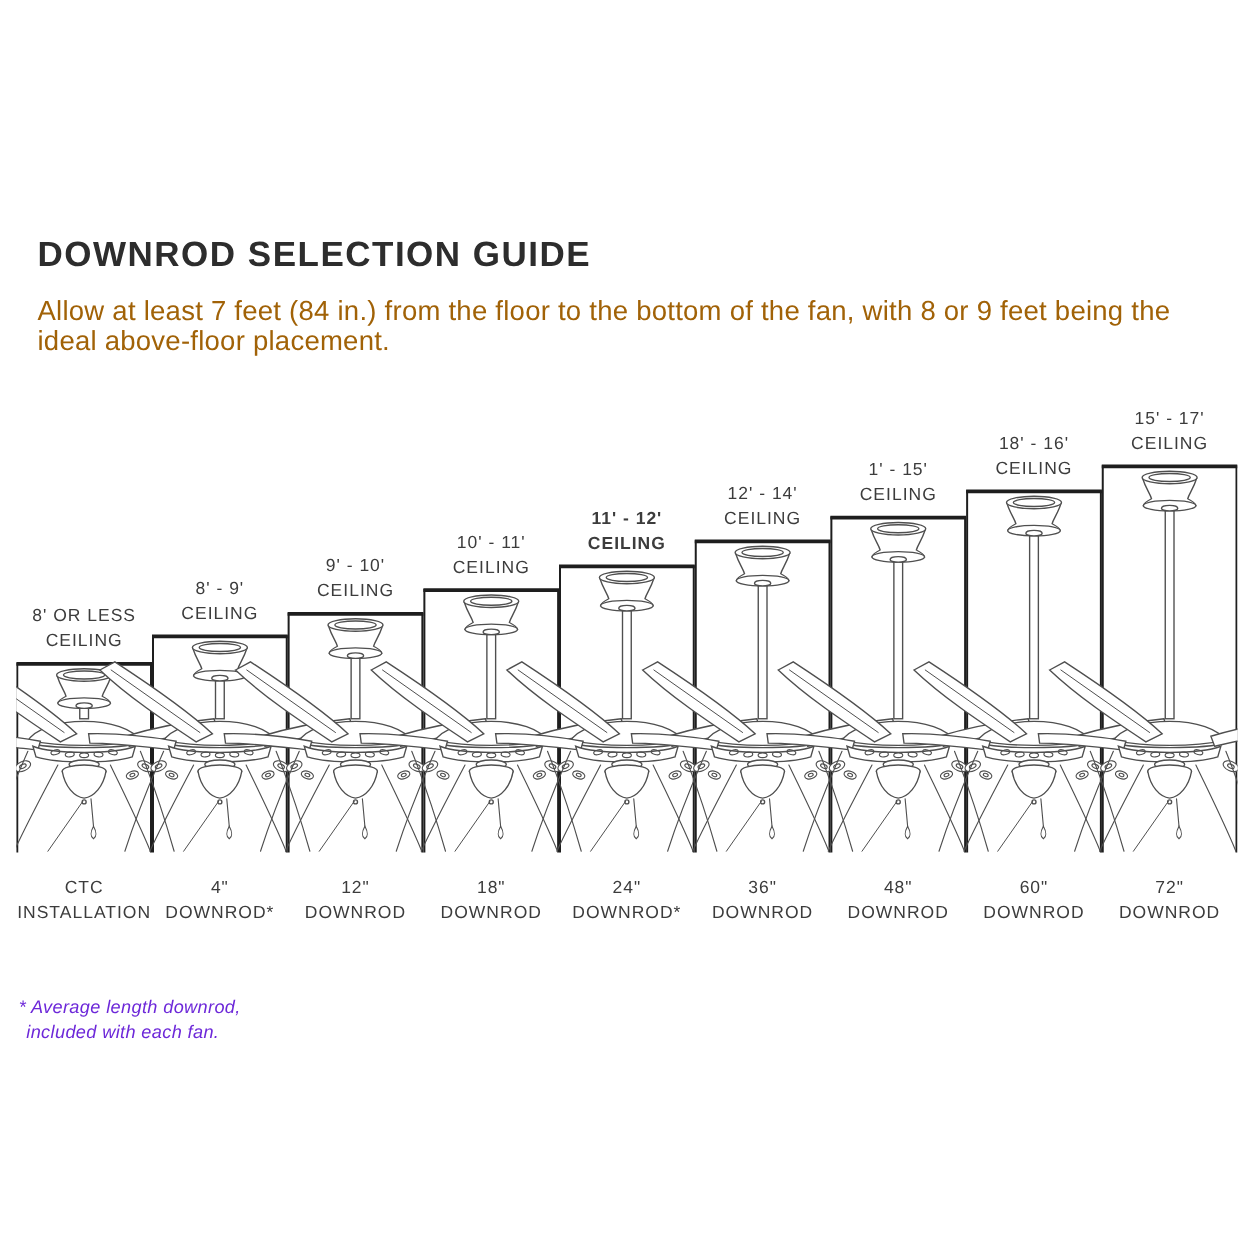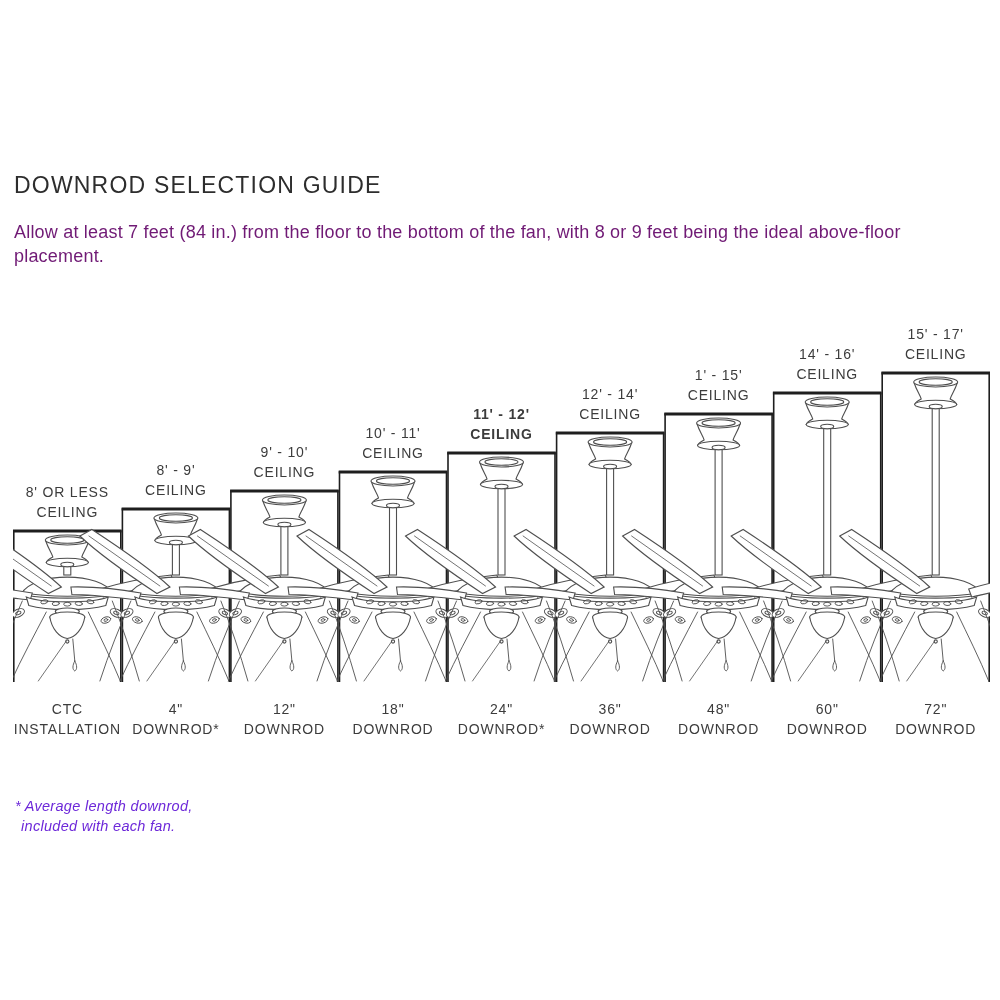--- a/index.html
+++ b/index.html
@@ -1,26 +1,26 @@
 <!DOCTYPE html>
 <html><head>
 <meta charset="utf-8">
 <style>
   html,body{margin:0;padding:0;background:#fff;}
   .canvas{
     position:relative;width:1000px;height:1000px;background:#ffffff;overflow:hidden;
     font-family:"Liberation Sans",sans-serif;
   }
   .page-title{
-    position:absolute;left:14px;top:172px;margin:0;
-    font-size:23px;font-weight:400;letter-spacing:1.2px;color:#2d2d2d;
+    position:absolute;left:14px;top:172px;margin:16px;
+    font-size:28px;font-weight:700;letter-spacing:1.2px;color:#2d2d2d;
   }
   .intro{
-    position:absolute;left:14px;top:221px;width:938px;margin:0;
-    font-size:18px;line-height:23.5px;letter-spacing:.2px;color:#701a75;
+    position:absolute;left:14px;top:221px;width:938px;margin:16px;
+    font-size:22px;line-height:23.5px;letter-spacing:.2px;color:#a16207;
   }
   .diagram{position:absolute;left:0;top:0;width:1000px;height:1000px;}
   .lab{
     position:absolute;text-align:center;
     font-size:14px;line-height:19.5px;letter-spacing:.8px;color:#3c3c3c;
   }
   .footnote{
     position:absolute;left:15px;top:796px;
     font-style:italic;font-size:14.5px;line-height:20px;color:#6d28d9;letter-spacing:.3px;
   }
@@ -572,21 +572,21 @@
       </div>
       <div class="lab" style="left: 648.6px; top: 366px; width: 140px;">
         <div>1' - 15'</div>
         <div>CEILING</div>
       </div>
       <div class="lab" style="left: 648.6px; top: 700px; width: 140px;">
         <div>48"</div>
         <div>DOWNROD</div>
       </div>
       <div class="lab" style="left: 757.2px; top: 345px; width: 140px;">
-        <div>14' - 16'</div>
+        <div>18' - 16'</div>
         <div>CEILING</div>
       </div>
       <div class="lab" style="left: 757.2px; top: 700px; width: 140px;">
         <div>60"</div>
         <div>DOWNROD</div>
       </div>
       <div class="lab" style="left: 865.7px; top: 325px; width: 140px;">
         <div>15' - 17'</div>
         <div>CEILING</div>
       </div>

